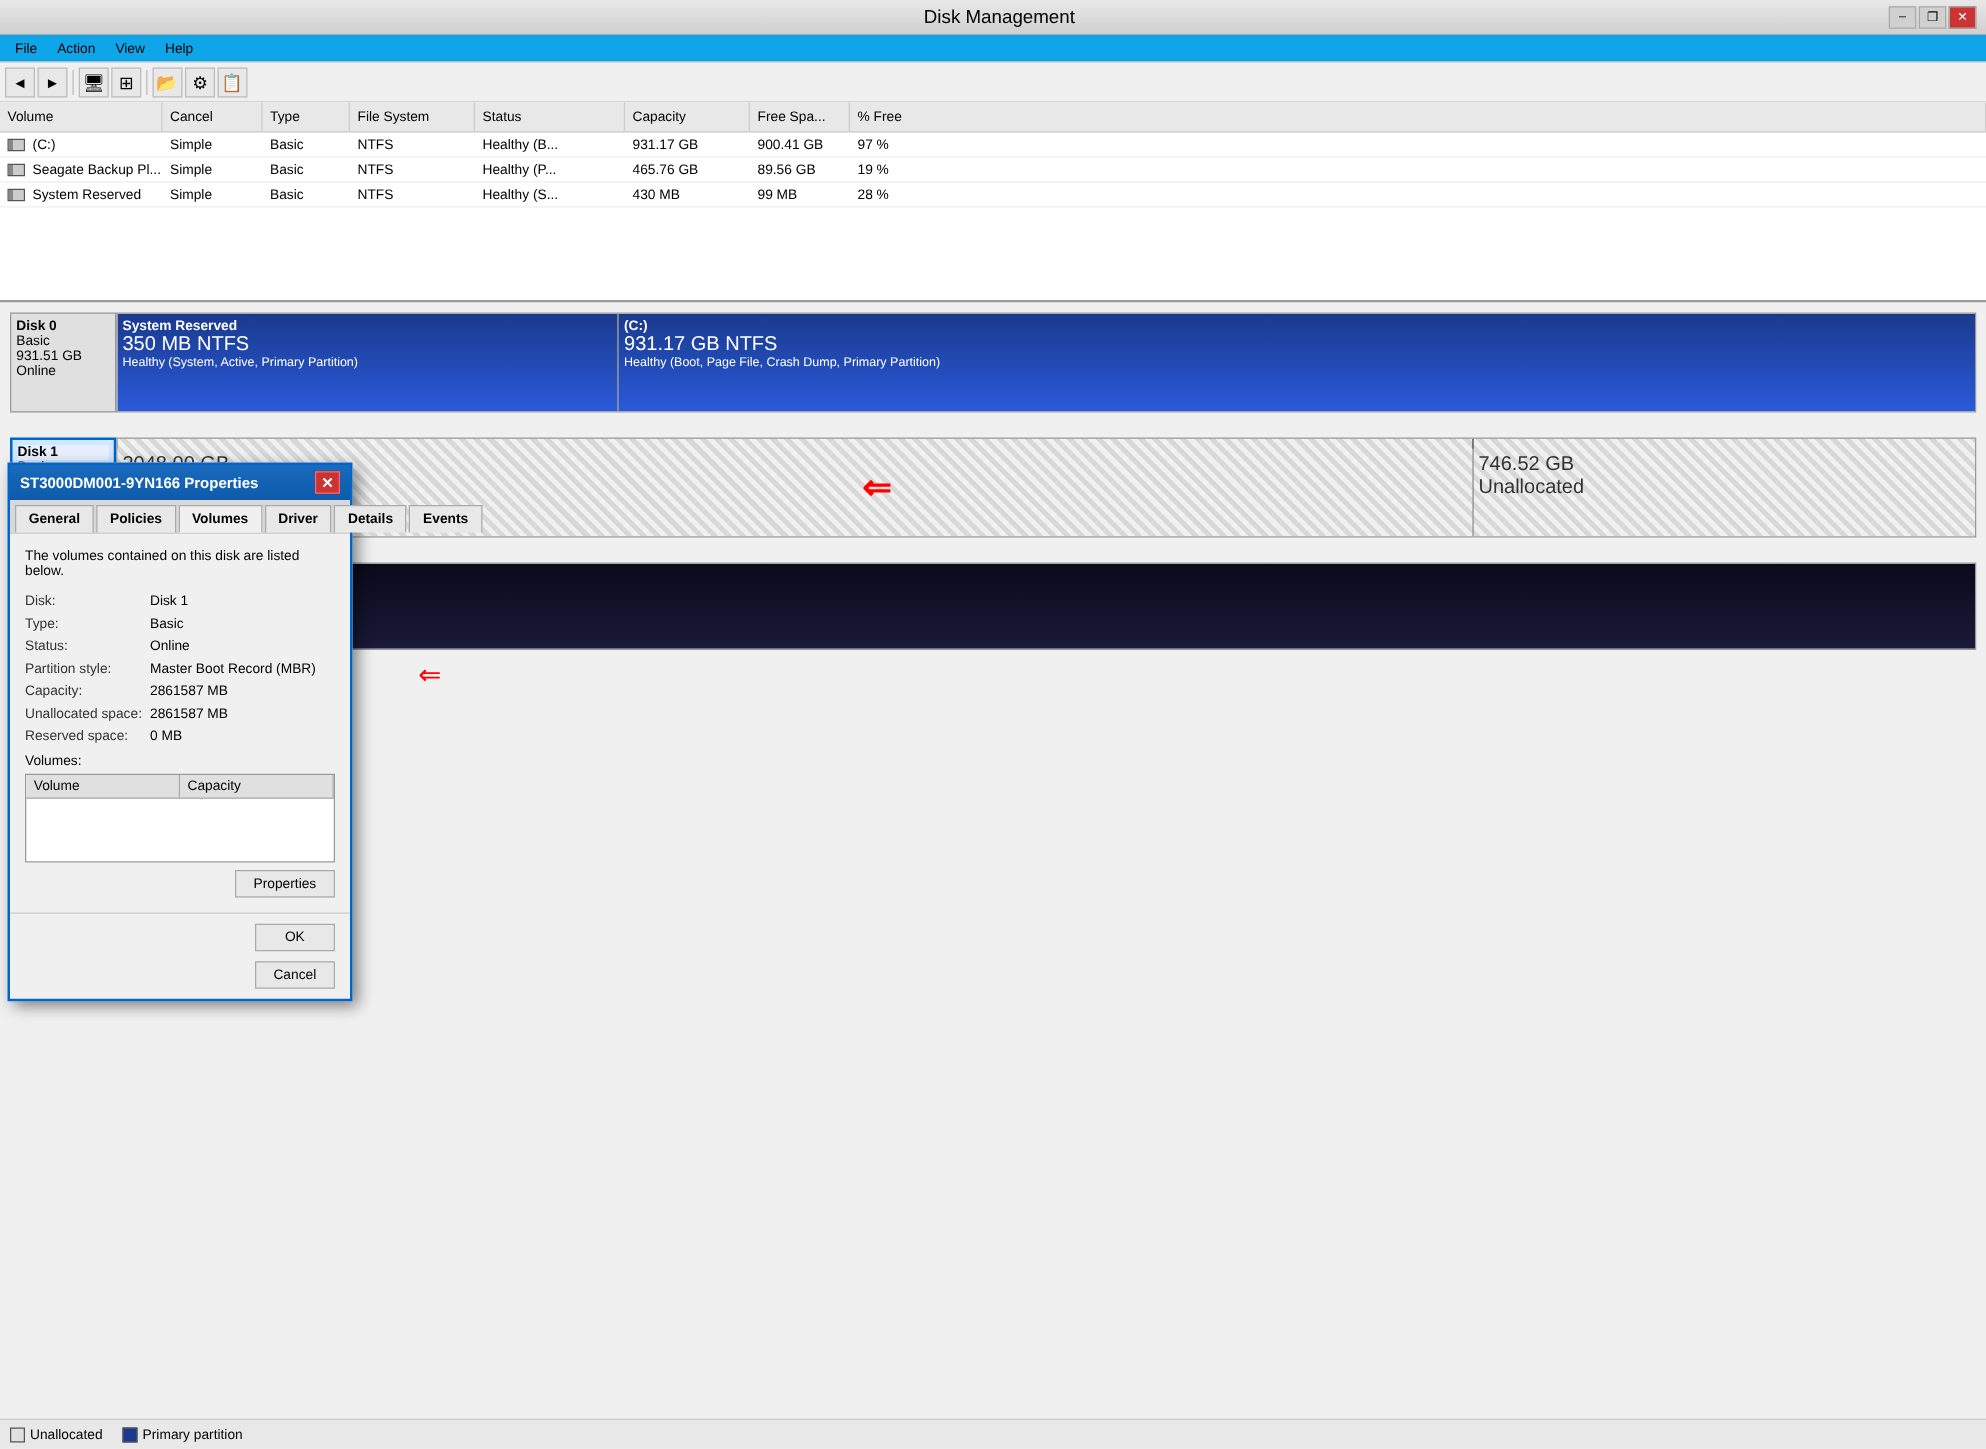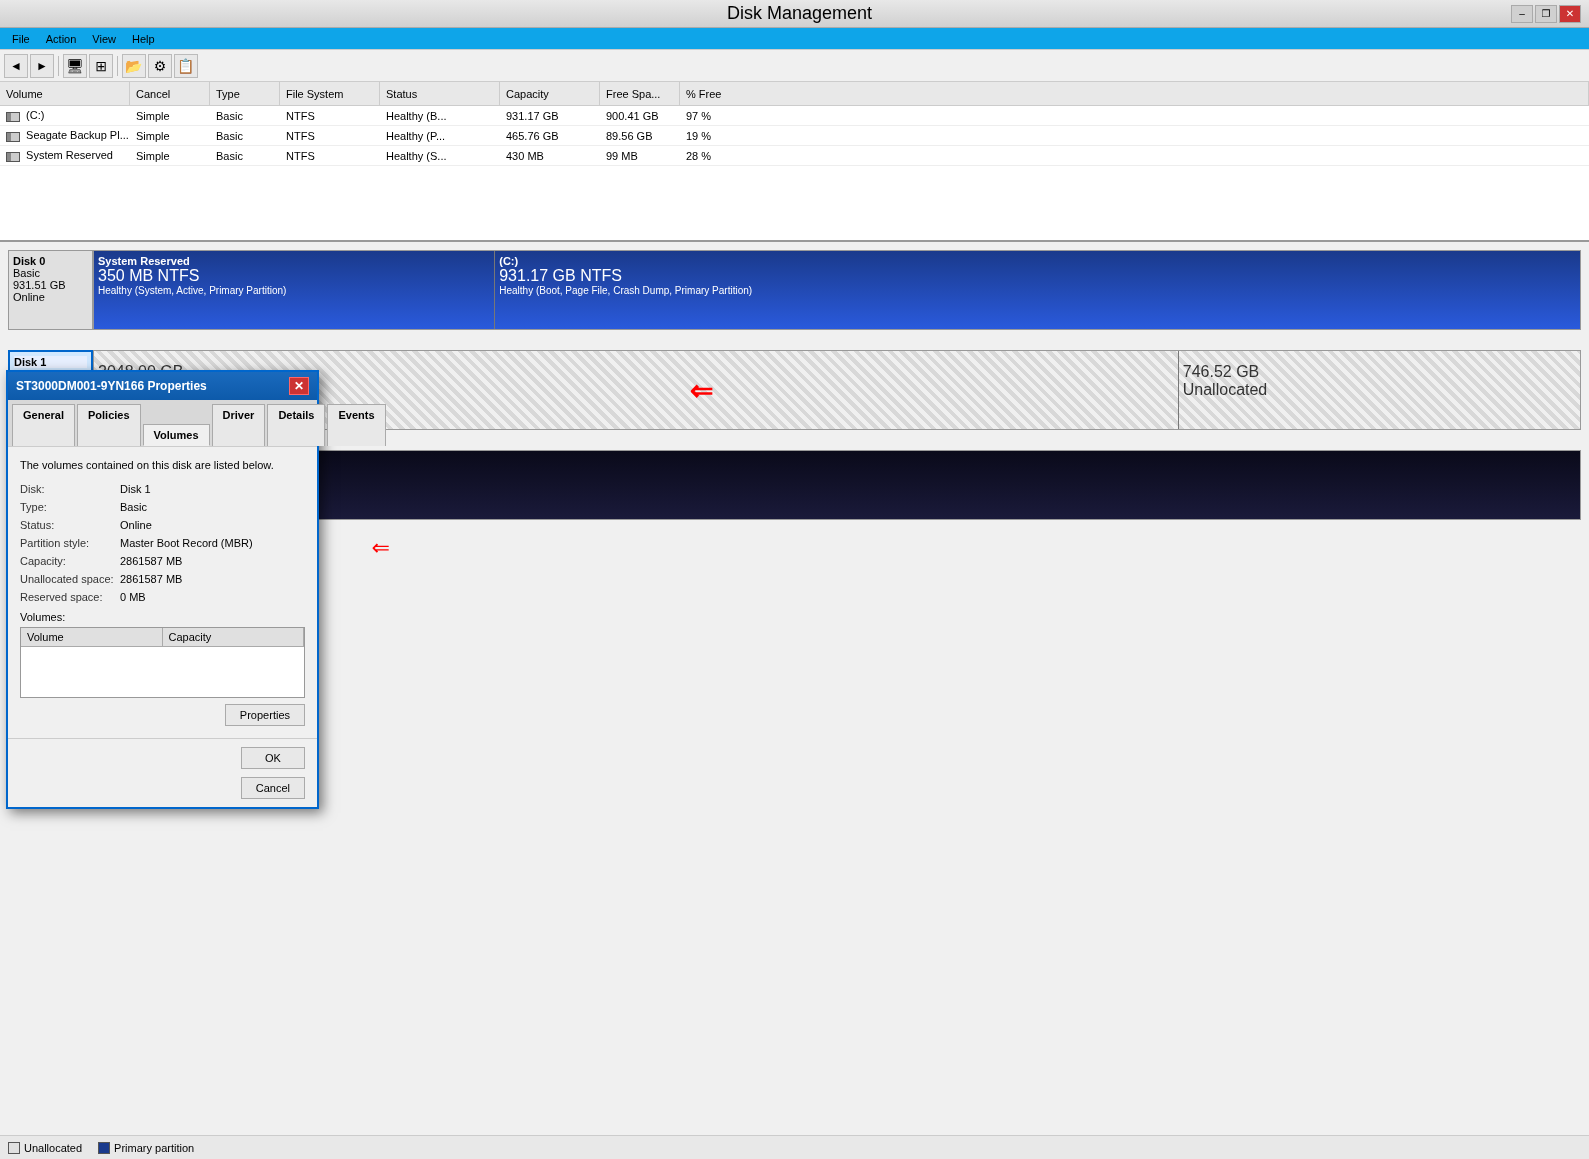--- a/index.html
+++ b/index.html
@@ -19,21 +19,21 @@
       height: 28px;
       display: flex;
       align-items: center;
       justify-content: space-between;
       padding: 0 8px;
       border-bottom: 1px solid #aaa;
     }
     .title-text {
       flex: 1;
       text-align: center;
-      font-size: 18px;
+      font-size: 15px;
       color: #000;
     }
     .title-controls {
       display: flex;
       gap: 2px;
     }
     .title-btn {
       width: 22px;
       height: 18px;
       background: #d0d0d0;
@@ -247,21 +247,21 @@
     
     .modal-overlay {
       position: absolute;
       top: 0; left: 0; right: 0; bottom: 0;
       z-index: 100;
     }
     .modal-dialog {
       position: absolute;
       top: 370px;
       left: 6px;
-      width: 313px;
+      width: 276px;
       background: #f0f0f0;
       border: 2px solid #0066cc;
       box-shadow: 4px 4px 12px rgba(0,0,0,0.5);
     }
     .modal-title-bar {
       background: linear-gradient(to bottom, #1a6abd, #0d5aaa);
       color: white;
       height: 28px;
       display: flex;
       align-items: center;
@@ -299,21 +299,20 @@
       background: #e8e8e8;
       cursor: pointer;
       font-size: 11px;
       margin-right: 2px;
     }
     .modal-tab.active {
       background: #f0f0f0;
       border-bottom: 1px solid #f0f0f0;
       z-index: 1;
       position: relative;
-      margin-top: 20px;
     }
     .modal-body {
       padding: 12px;
     }
     .modal-intro {
       font-size: 11px;
       margin-bottom: 12px;
     }
     .modal-field-row {
       display: flex;

